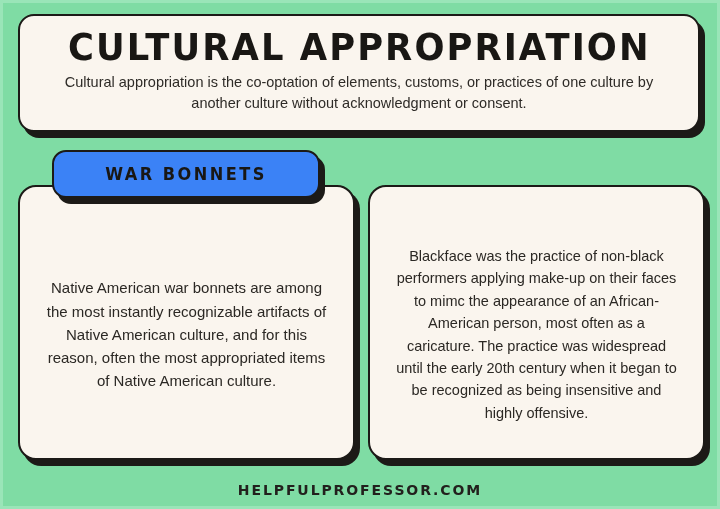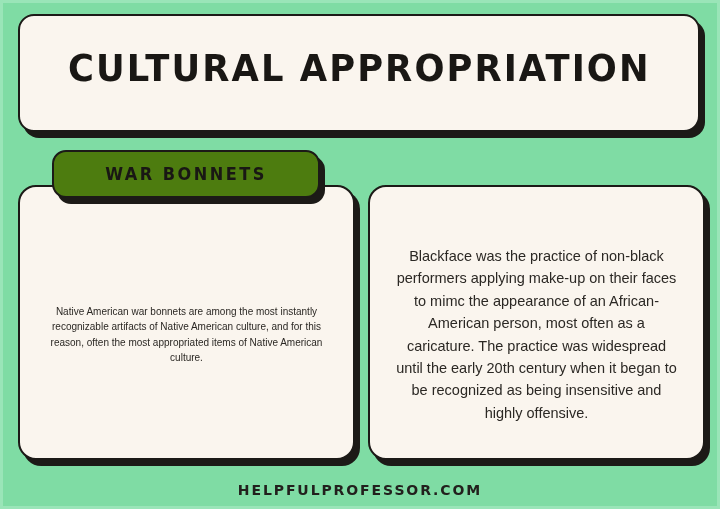--- a/index.html
+++ b/index.html
@@ -96,30 +96,30 @@
   .body-card.right { left: 368px; }
 
   .body-text {
     font-family: "Liberation Sans", sans-serif;
     font-size: 14.5px;
     color: #2b2824;
     text-align: center;
     line-height: 1.55;
     margin: 0;
   }
-  .body-card.left .body-text  { font-size: 10px; }
+  .body-card.left .body-text  { font-size: 15px; }
   .body-card.right .body-text { font-size: 14.5px; }
 
   
   .badge {
     position: absolute;
     top: 150px;
     height: 48px;
     border-radius: 14px;
-    background: #4d7c0f;
+    background: #3b82f6;
     border: 2.5px solid #1c1a17;
     box-shadow: 5px 6px 0 0 #1c1a17;
     box-sizing: border-box;
     display: flex;
     align-items: center;
     justify-content: center;
     z-index: 4;
   }
   .badge.left  { left: 52px;  width: 268px; }
   .badge.right { left: 402px; width: 268px; }
@@ -154,20 +154,21 @@
 </style>
 </head>
 <body>
 
 <div class="infographic">
 
   <div class="canvas-rim"></div>
 
   <div class="card header-card">
     <h1 class="main-title">CULTURAL APPROPRIATION</h1>
+    <p class="subtitle">Cultural appropriation is the co-optation of elements, customs, or practices of one culture by another culture without acknowledgment or consent.</p>
   </div>
 
   <div class="card body-card left">
     <p class="body-text">Native American war bonnets are among the most instantly recognizable artifacts of Native American culture, and for this reason, often the most appropriated items of Native American culture.</p>
   </div>
 
   <div class="card body-card right">
     <p class="body-text">Blackface was the practice of non-black performers applying make-up on their faces to mimc the appearance of an African-American person, most often as a caricature. The practice was widespread until the early 20th century when it began to be recognized as being insensitive and highly offensive.</p>
   </div>
 

